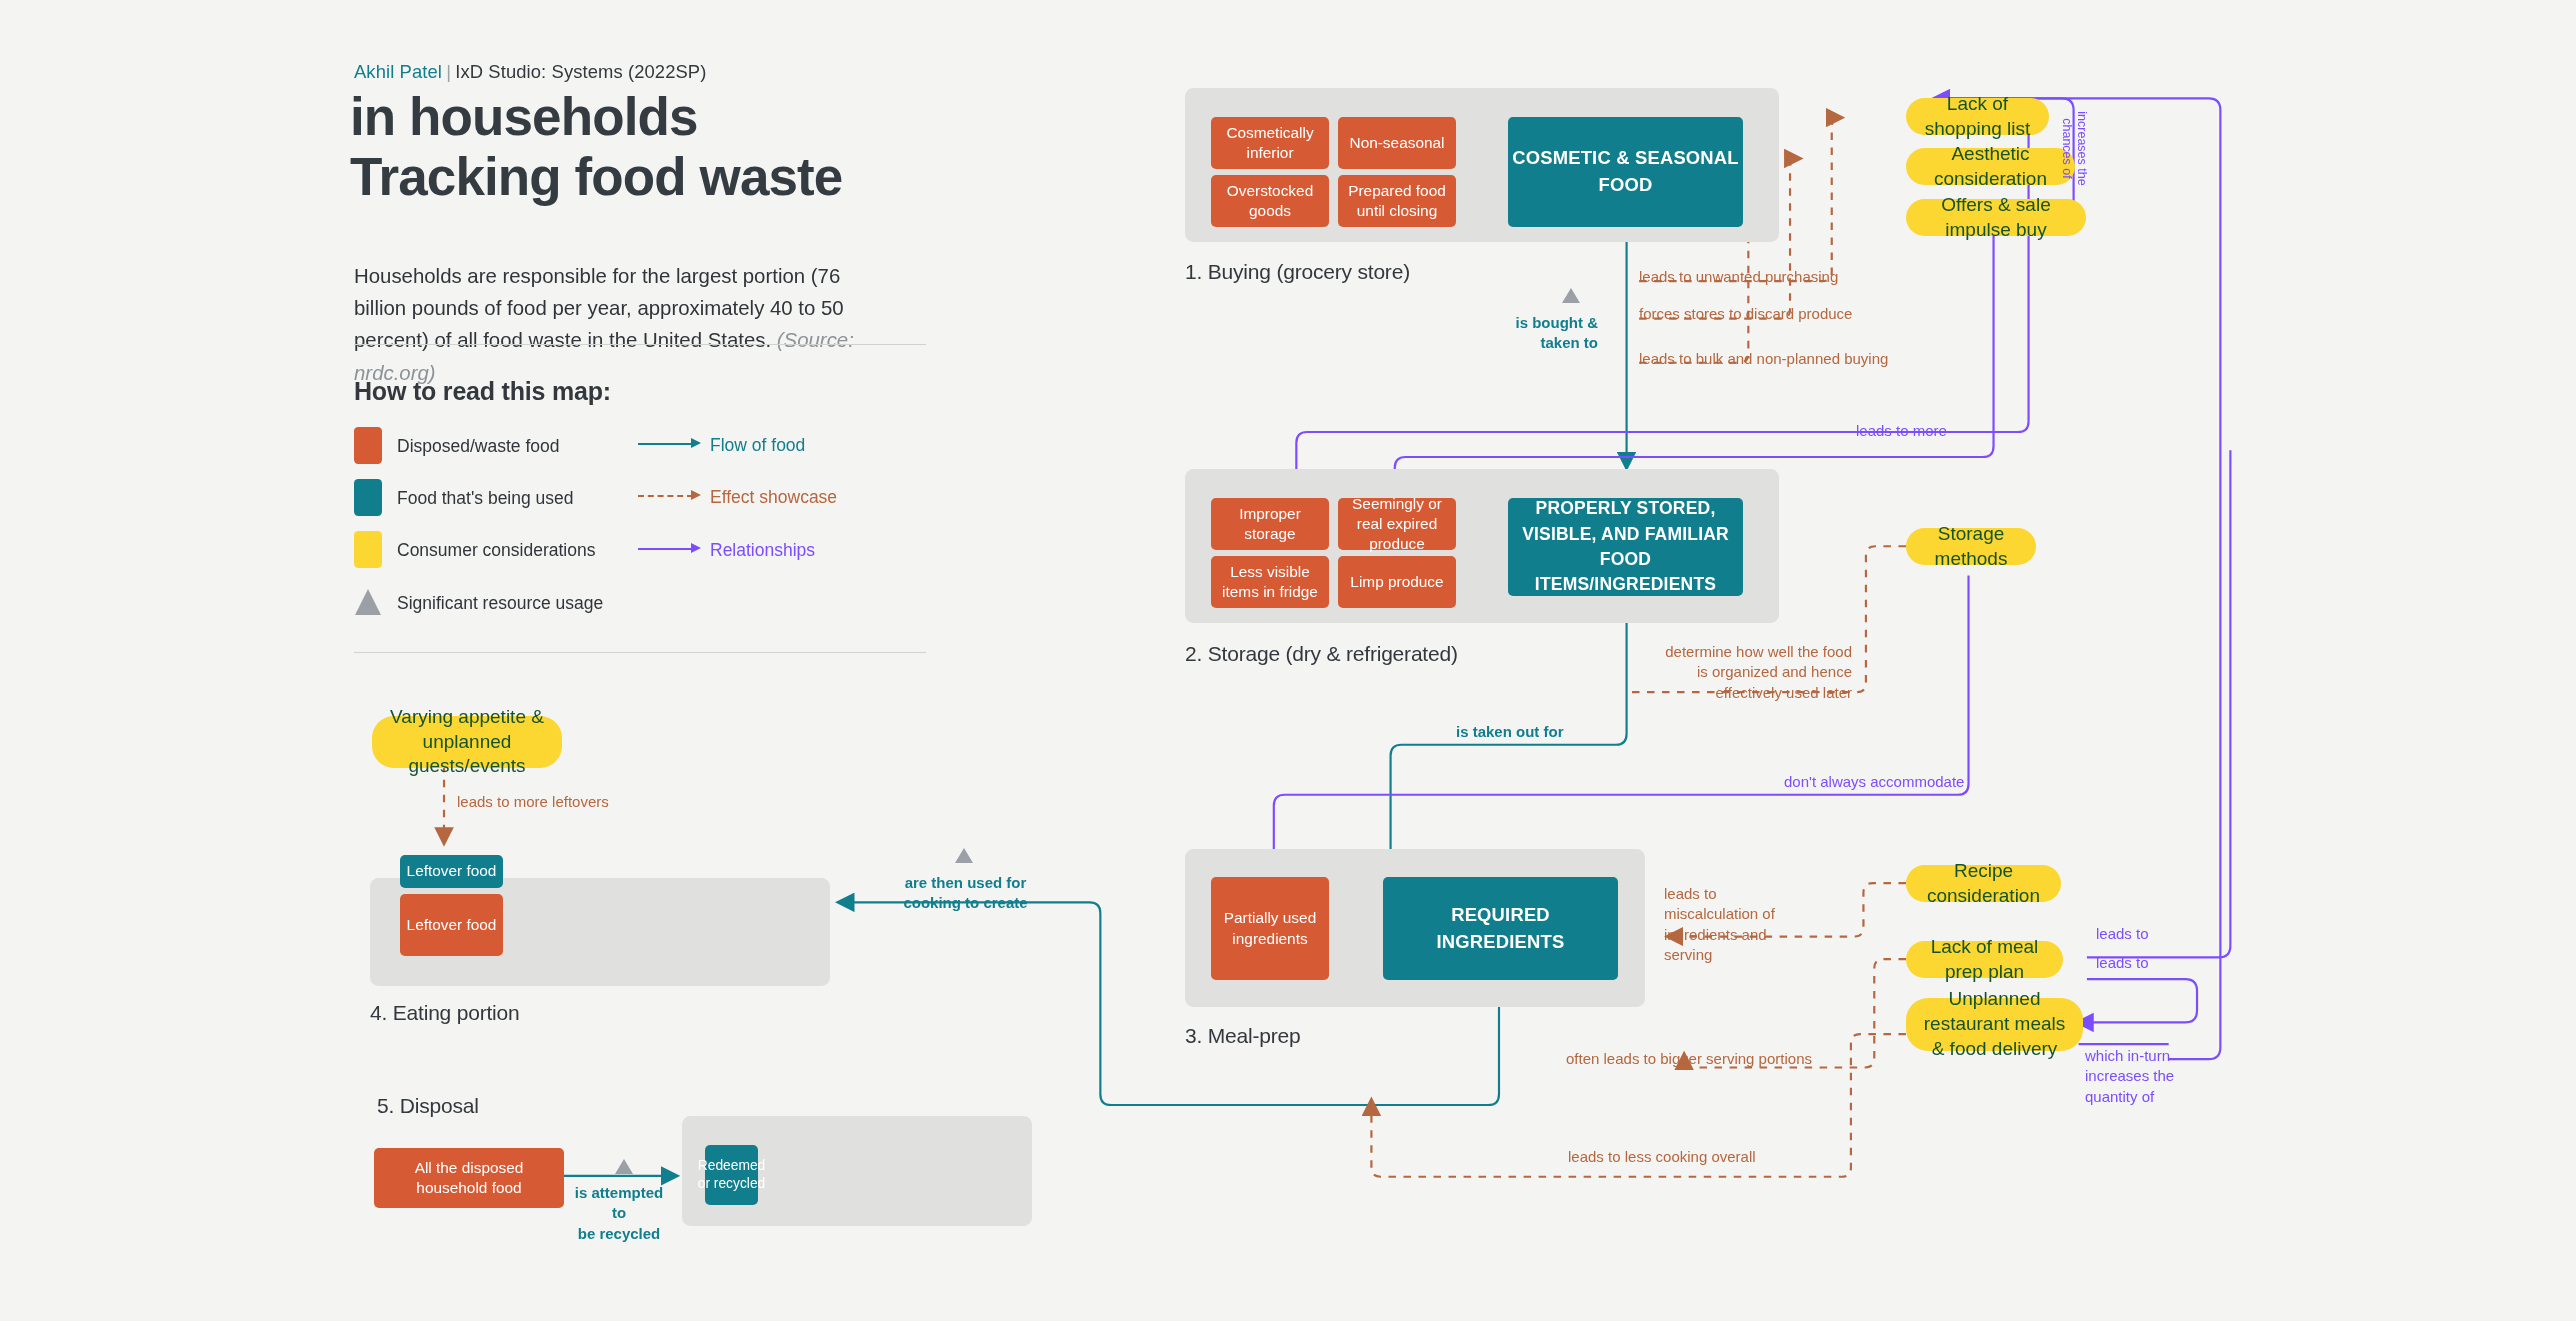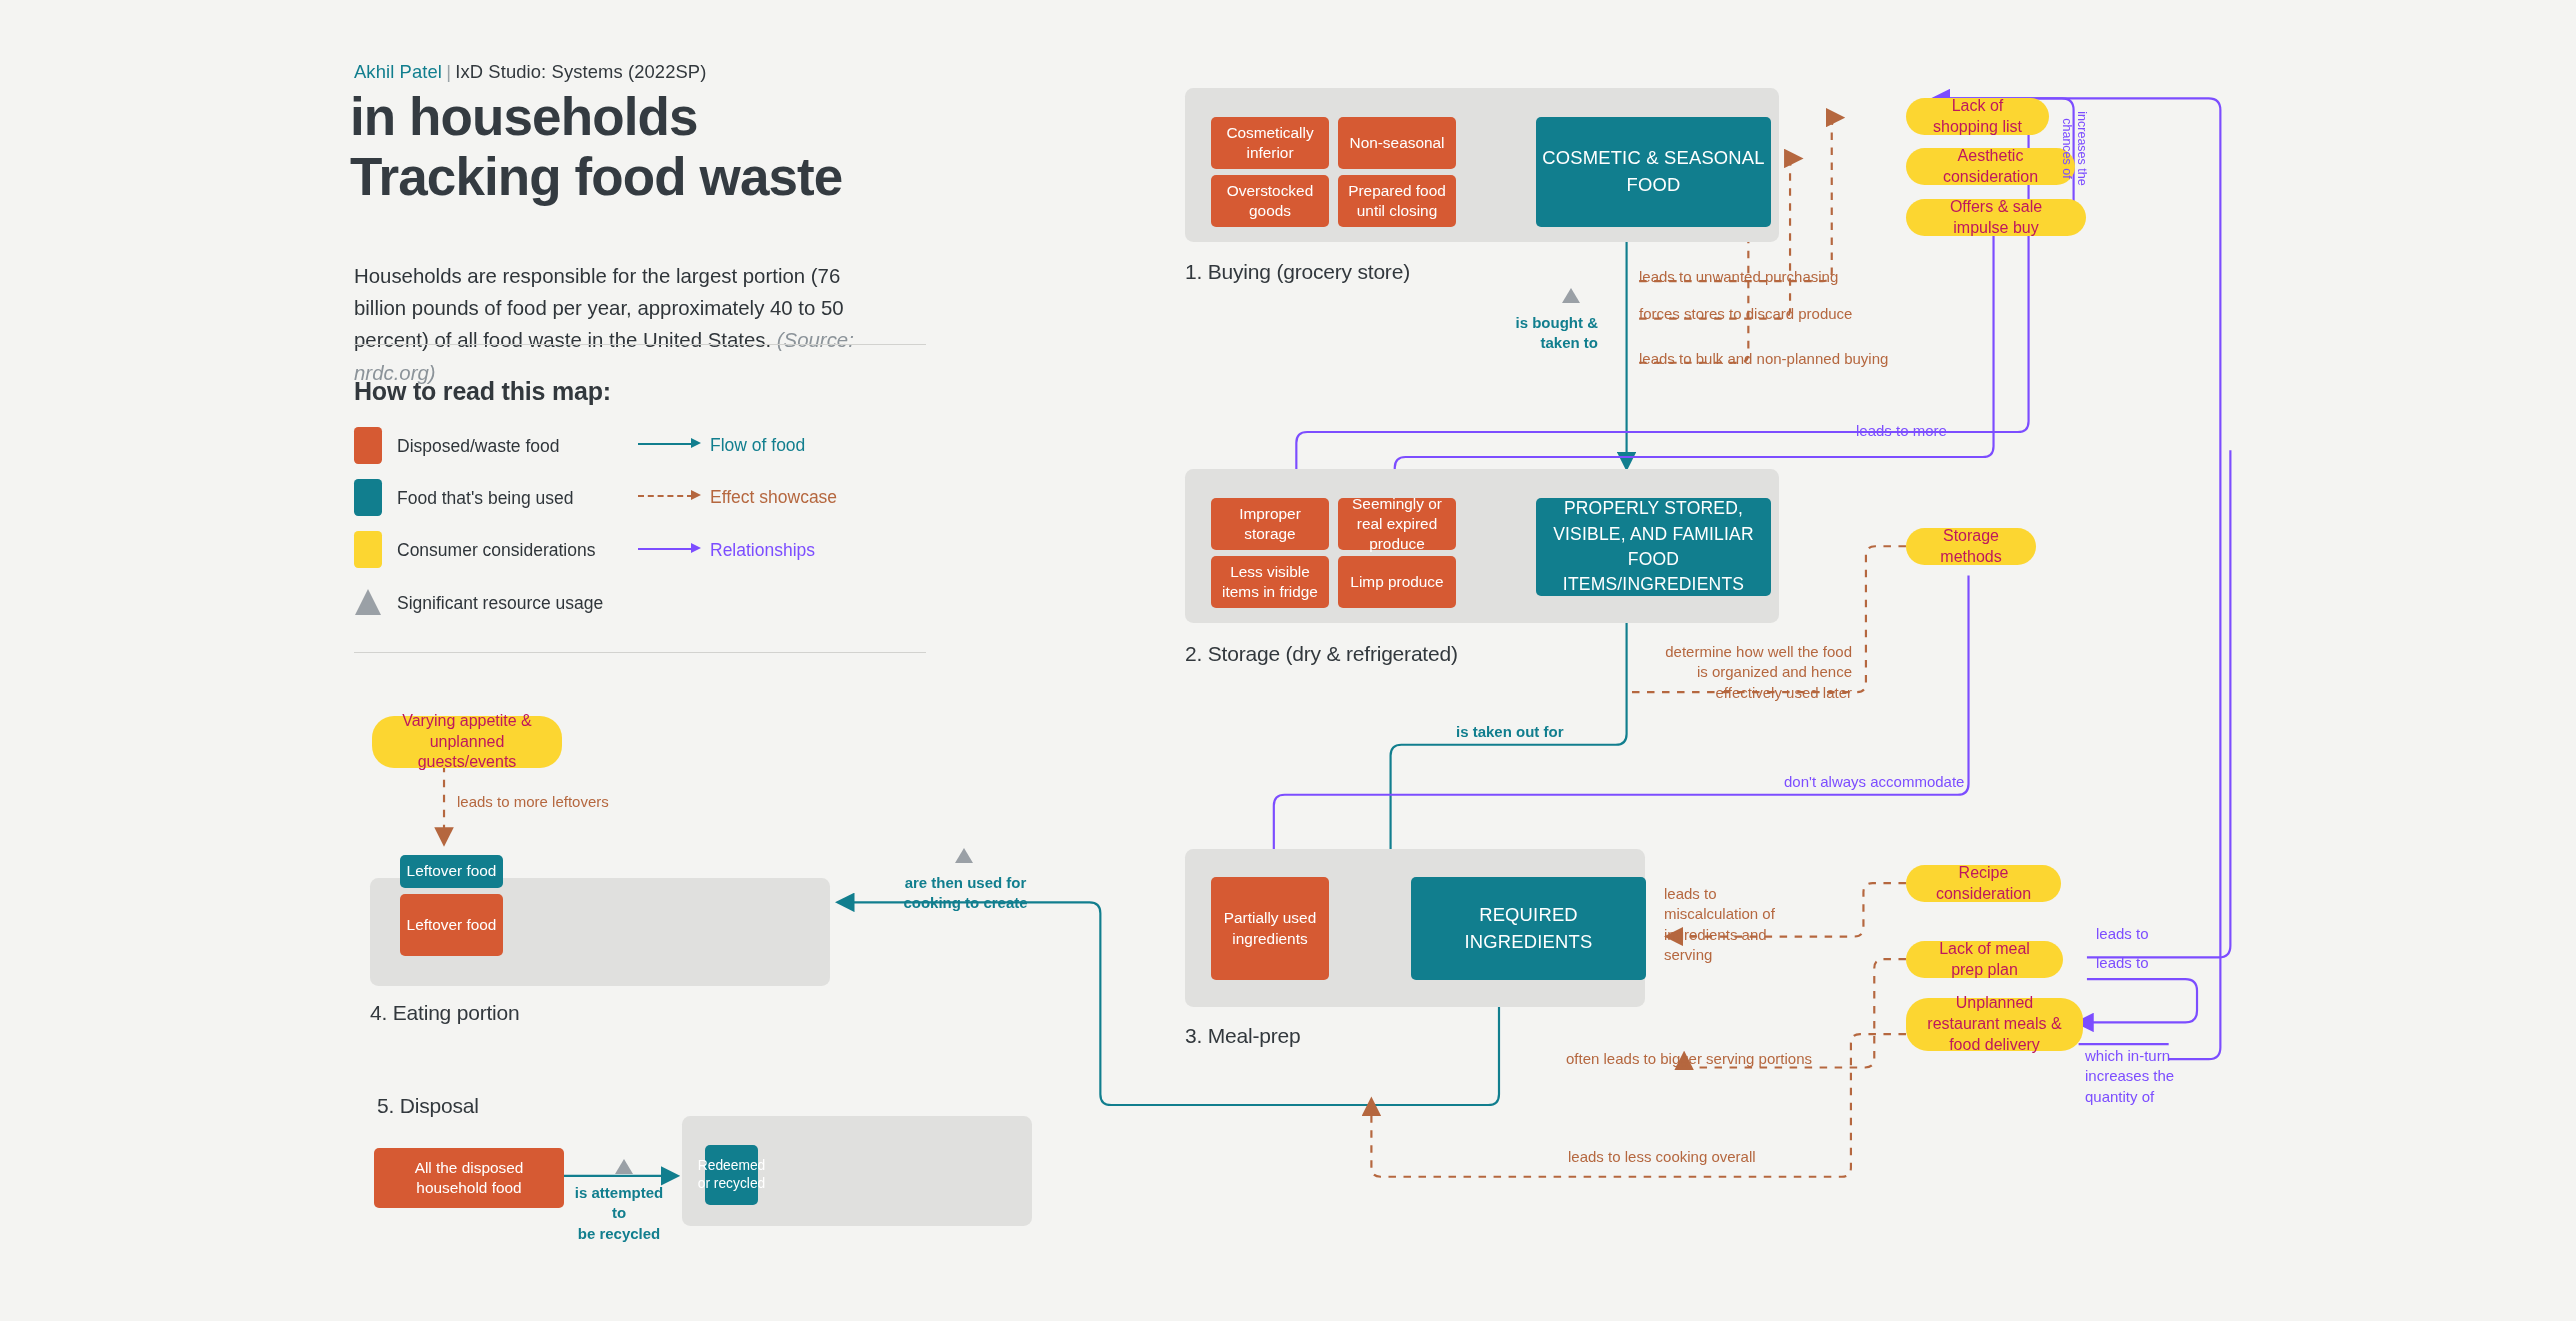--- a/index.html
+++ b/index.html
@@ -48,24 +48,24 @@
   
   svg.wires{position:absolute;left:0;top:0;width:2576px;height:1321px;pointer-events:none;}
 
   .stage{position:absolute;background:#e0e0de;border-radius:8.3px;}
   .stage-label{position:absolute;font-size:21px;font-weight:400;letter-spacing:-0.2px;color:#32383d;white-space:nowrap;}
 
   .bx{position:absolute;border-radius:5px;display:flex;align-items:center;justify-content:center;
       text-align:center;color:#fff;font-size:15.4px;line-height:1.32;padding:3.3px;box-sizing:border-box;}
   .bx.red{background:#d65a33;}
   .bx.teal{background:#117e8e;}
-  .bx.big{font-size:18.4px;font-weight:400;letter-spacing:0.2px;line-height:1.45;margin-left:28px;}
+  .bx.big{font-size:18.4px;font-weight:700;letter-spacing:0.2px;line-height:1.45;}
 
   .chip{position:absolute;background:#fcd631;border-radius:22px;display:flex;align-items:center;
-      justify-content:center;text-align:center;color:#be185d;font-size:16px;line-height:1.3;
+      justify-content:center;text-align:center;color:#14532d;font-size:19px;line-height:1.3;
       padding:0 15px;box-sizing:border-box;}
 
   .note{position:absolute;font-size:15px;line-height:1.35;white-space:pre-line;}
   .note.eff{color:#b5673f;}
   .note.rel{color:#7c4dff;}
   .note.flow{color:#117e8e;font-weight:700;}
   .note.r{text-align:right;}
   .note.c{text-align:center;}
   .note.vert{transform:rotate(90deg);transform-origin:left top;text-align:center;}
 

